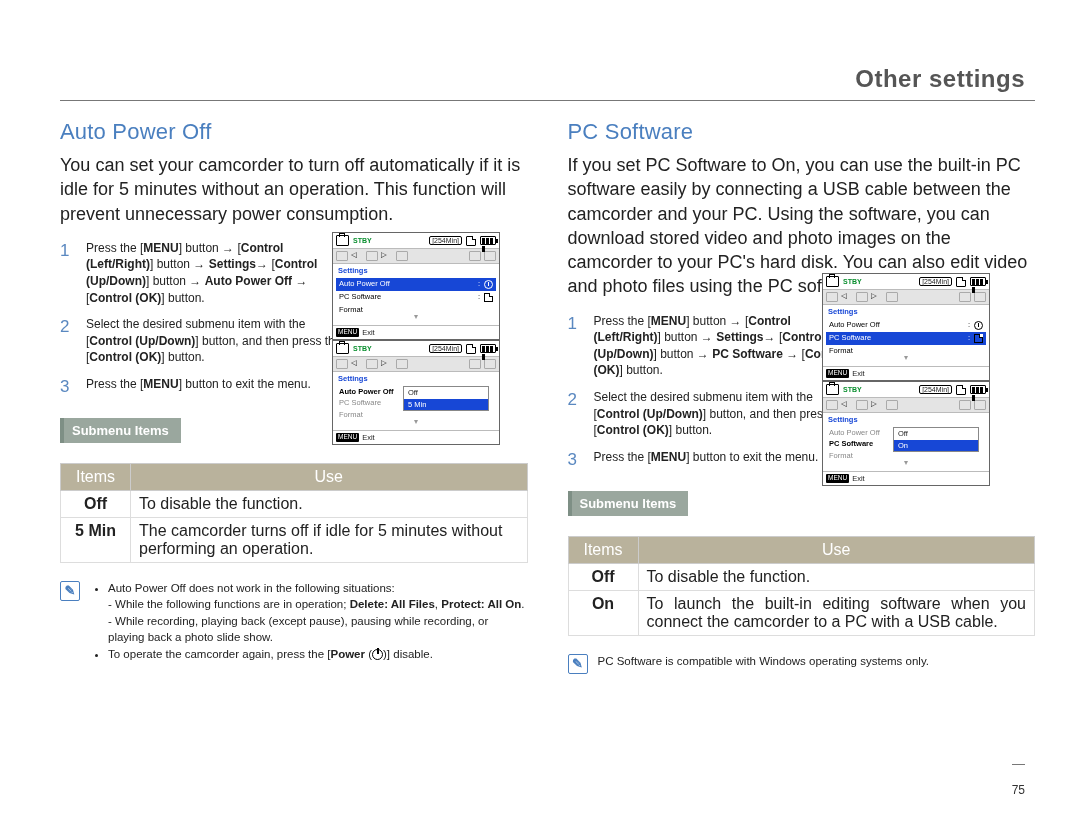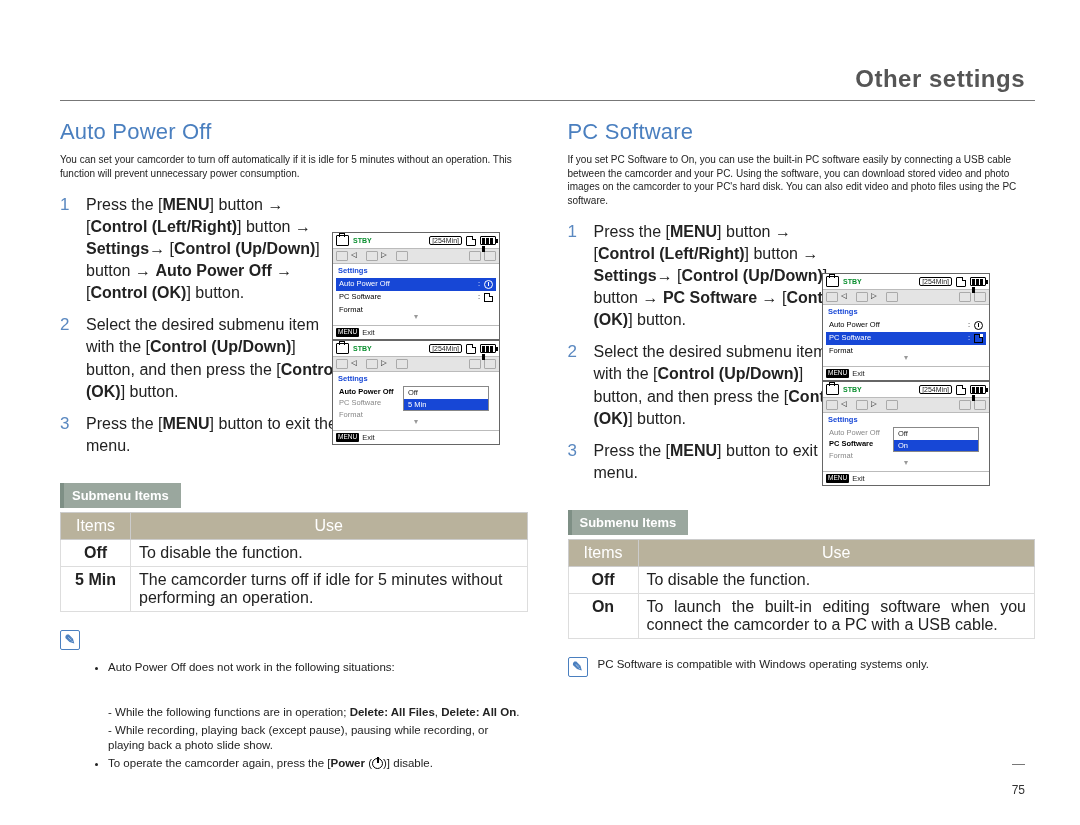--- a/index.html
+++ b/index.html
@@ -33,35 +33,35 @@
   }
   .col { flex: 1; min-width: 0; }
   .sec-title {
     font-size: 22px;
     font-weight: 300;
     color: #4a7fbf;
     margin-bottom: 8px;
     letter-spacing: 0.2px;
   }
   .intro {
-    font-size: 10px;
+    font-size: 18px;
     line-height: 1.35;
     margin-bottom: 14px;
   }
   ol.steps {
     list-style: none;
     counter-reset: step;
     display: block;
   }
   ol.steps > li {
     counter-increment: step;
     position: relative;
     padding-left: 26px;
     margin-bottom: 10px;
-    font-size: 16px;
+    font-size: 12px;
     line-height: 1.38;
   }
   ol.steps > li::before {
     content: counter(step);
     position: absolute;
     left: 0;
     top: -1px;
     font-size: 17px;
     font-weight: 400;
     color: #5a88c0;
@@ -70,21 +70,21 @@
   .b { font-weight: bold; }
   .arrow { font-weight: bold; }
 
   .sub-hdr {
     display: inline-block;
     background: #9aa79e;
     color: #fff;
     font-size: 13px;
     font-weight: bold;
     padding: 5px 12px 5px 8px;
-    margin: 16px 0 4px 0;
+    margin: 16px 0 20px 0;
     border-left: 4px solid #7e8f85;
   }
 
   table.sub {
     border-collapse: collapse;
     width: 100%;
     font-size: 16px;
   }
   table.sub th {
     background: #b9b29c;
@@ -117,21 +117,21 @@
     flex: 0 0 20px;
     width: 20px; height: 20px;
     border: 1.5px solid #4a7fbf;
     border-radius: 2px;
     display: flex;
     align-items: center; justify-content: center;
     color: #4a7fbf;
     font-weight: bold;
     font-size: 13px;
   }
-  .note ul { list-style: disc; padding-left: 18px; margin-top: 30px; }
+  .note ul { list-style: disc; padding-left: 18px; }
   .note ul ul { list-style: none; padding-left: 0; }
   .note ul ul li::before { content: "-  "; }
   .note li { margin-bottom: 2px; }
 
   .pagenum {
     position: absolute;
     right: 55px;
     bottom: 28px;
     font-size: 12px;
     color: #333;
@@ -316,21 +316,21 @@
             <td>The camcorder turns off if idle for 5 minutes without performing an operation.</td>
           </tr>
     </tbody>
       </table>
 
     <div class="note">
       <div class="note-icon">✎</div>
       <ul>
         <li><span>Auto Power Off does not work in the following situations:</span>
           <ul>
-            <li><span>While the following functions are in operation; </span><span class="b">Delete: All Files</span><span>, </span><span class="b">Delete: All On</span><span>.</span></li>
+            <li><span>While the following functions are in operation; </span><span class="b">Delete: All Files</span><span>, </span><span class="b">Protect: All On</span><span>.</span></li>
             <li>While recording, playing back (except pause), pausing while recording, or playing back a photo slide show.</li>
           </ul>
         </li>
         <li><span>To operate the camcorder again, press the [</span><span class="b">Power</span><span> (</span><span class="pwr"></span><span>)] disable.</span></li>
       </ul>
     </div>
   </div>
 
   <div class="col">
     <div class="sec-title">PC Software</div>

